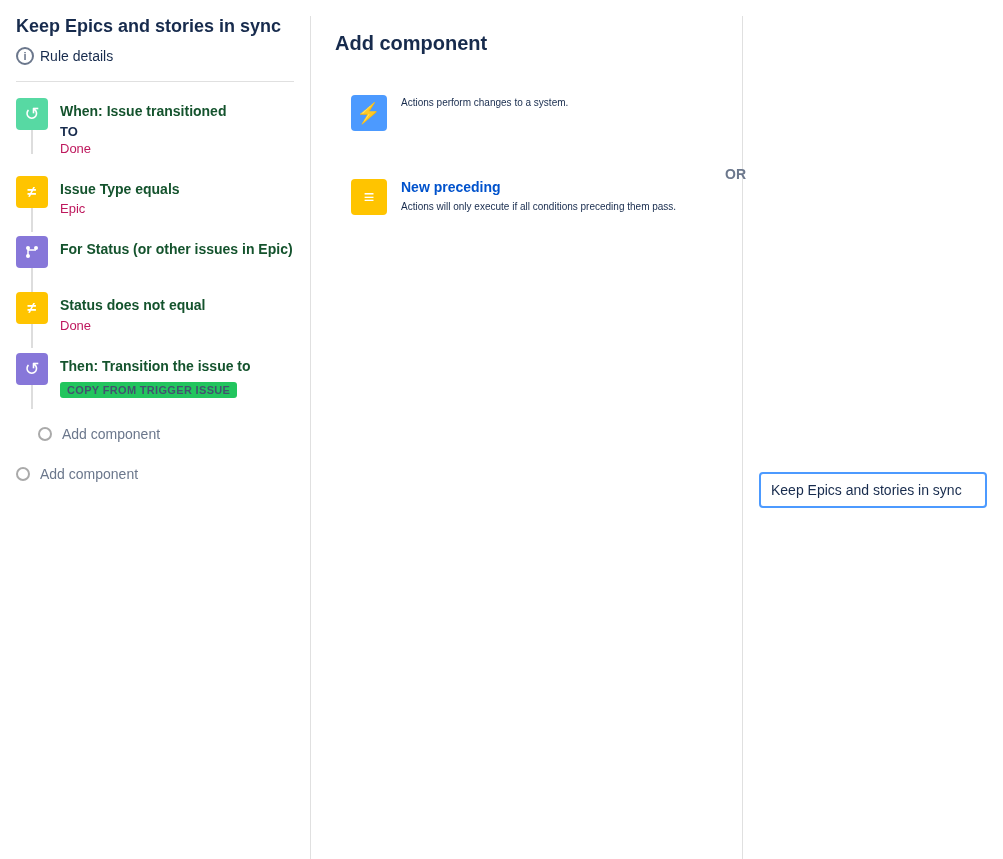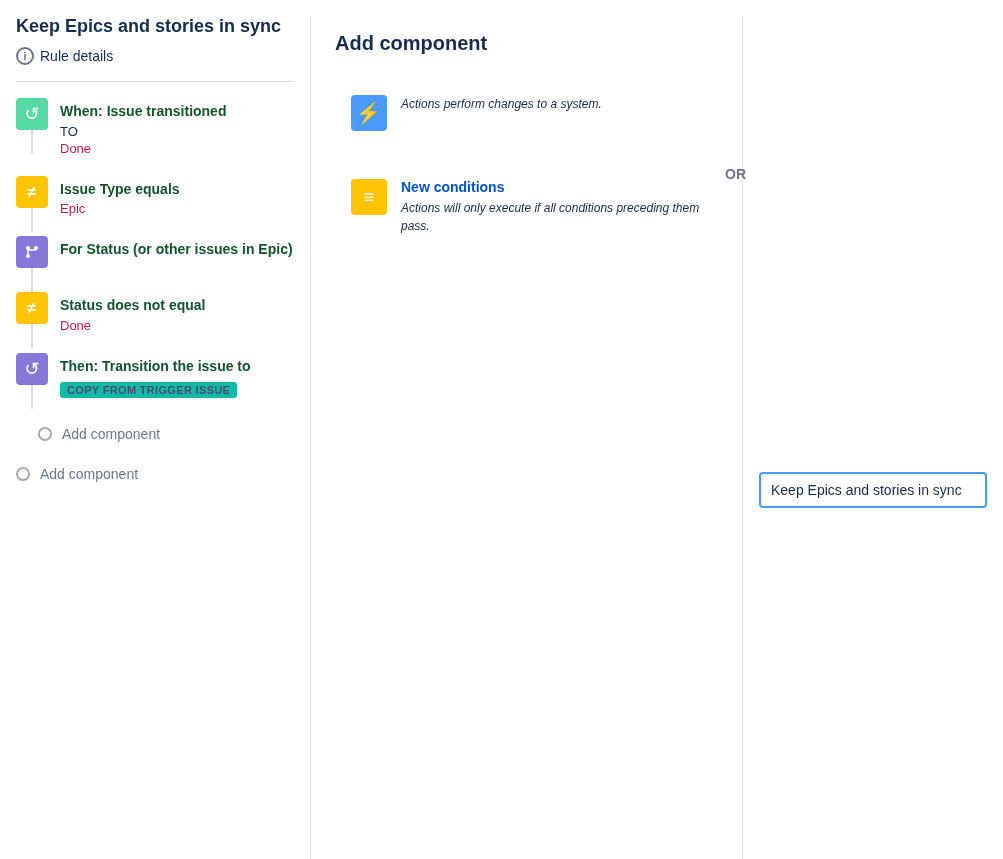--- a/index.html
+++ b/index.html
@@ -123,25 +123,26 @@
       color: #be185d;
       font-size: 13px;
       margin-top: 2px;
     }
 
     .workflow-sub-bold {
       font-size: 13px;
       color: #172b4d;
       text-transform: uppercase;
       margin-top: 2px;
+      font-weight: bold;
     }
 
     .copy-badge {
       display: inline-block;
-      background: #14b8a6;
+      background: #22c55e;
       color: #42526e;
       font-size: 11px;
       font-weight: 600;
       padding: 2px 7px;
       border-radius: 3px;
       margin-top: 6px;
       letter-spacing: 0.03em;
     }
 
     .add-component-row {
@@ -220,23 +221,22 @@
 
     .component-card-title {
       font-weight: 600;
       color: #0052cc;
       font-size: 14px;
       margin-bottom: 4px;
     }
 
     .component-card-desc {
       color: #172b4d;
-      font-size: 12px;
+      font-size: 10px;
       line-height: 1.5;
-      font-style: italic;
     }
 
     
     .right-panel {
       width: 260px;
       flex-shrink: 0;
       display: flex;
       flex-direction: row;
       align-items: center;
       padding: 16px 16px;
@@ -392,21 +392,21 @@
       <div class="component-card-text">
         <div class="component-card-desc">Actions perform changes to a system.</div>
       </div>
     </div>
 
     <div class="component-card">
       <div class="component-card-icon icon-condition">
         <span style="color:#fff; font-size:18px; font-weight:bold;">≡</span>
       </div>
       <div class="component-card-text">
-        <div class="component-card-title">New conditions</div>
+        <div class="component-card-title">New preceding</div>
         <div class="component-card-desc">Actions will only execute if all conditions preceding them pass.</div>
       </div>
     </div>
   </div>
 
   <div style="width:1px; background:#e0e0e0; align-self:stretch;"></div>
 
   <div class="right-panel">
     <div class="or-label">OR</div>
 

